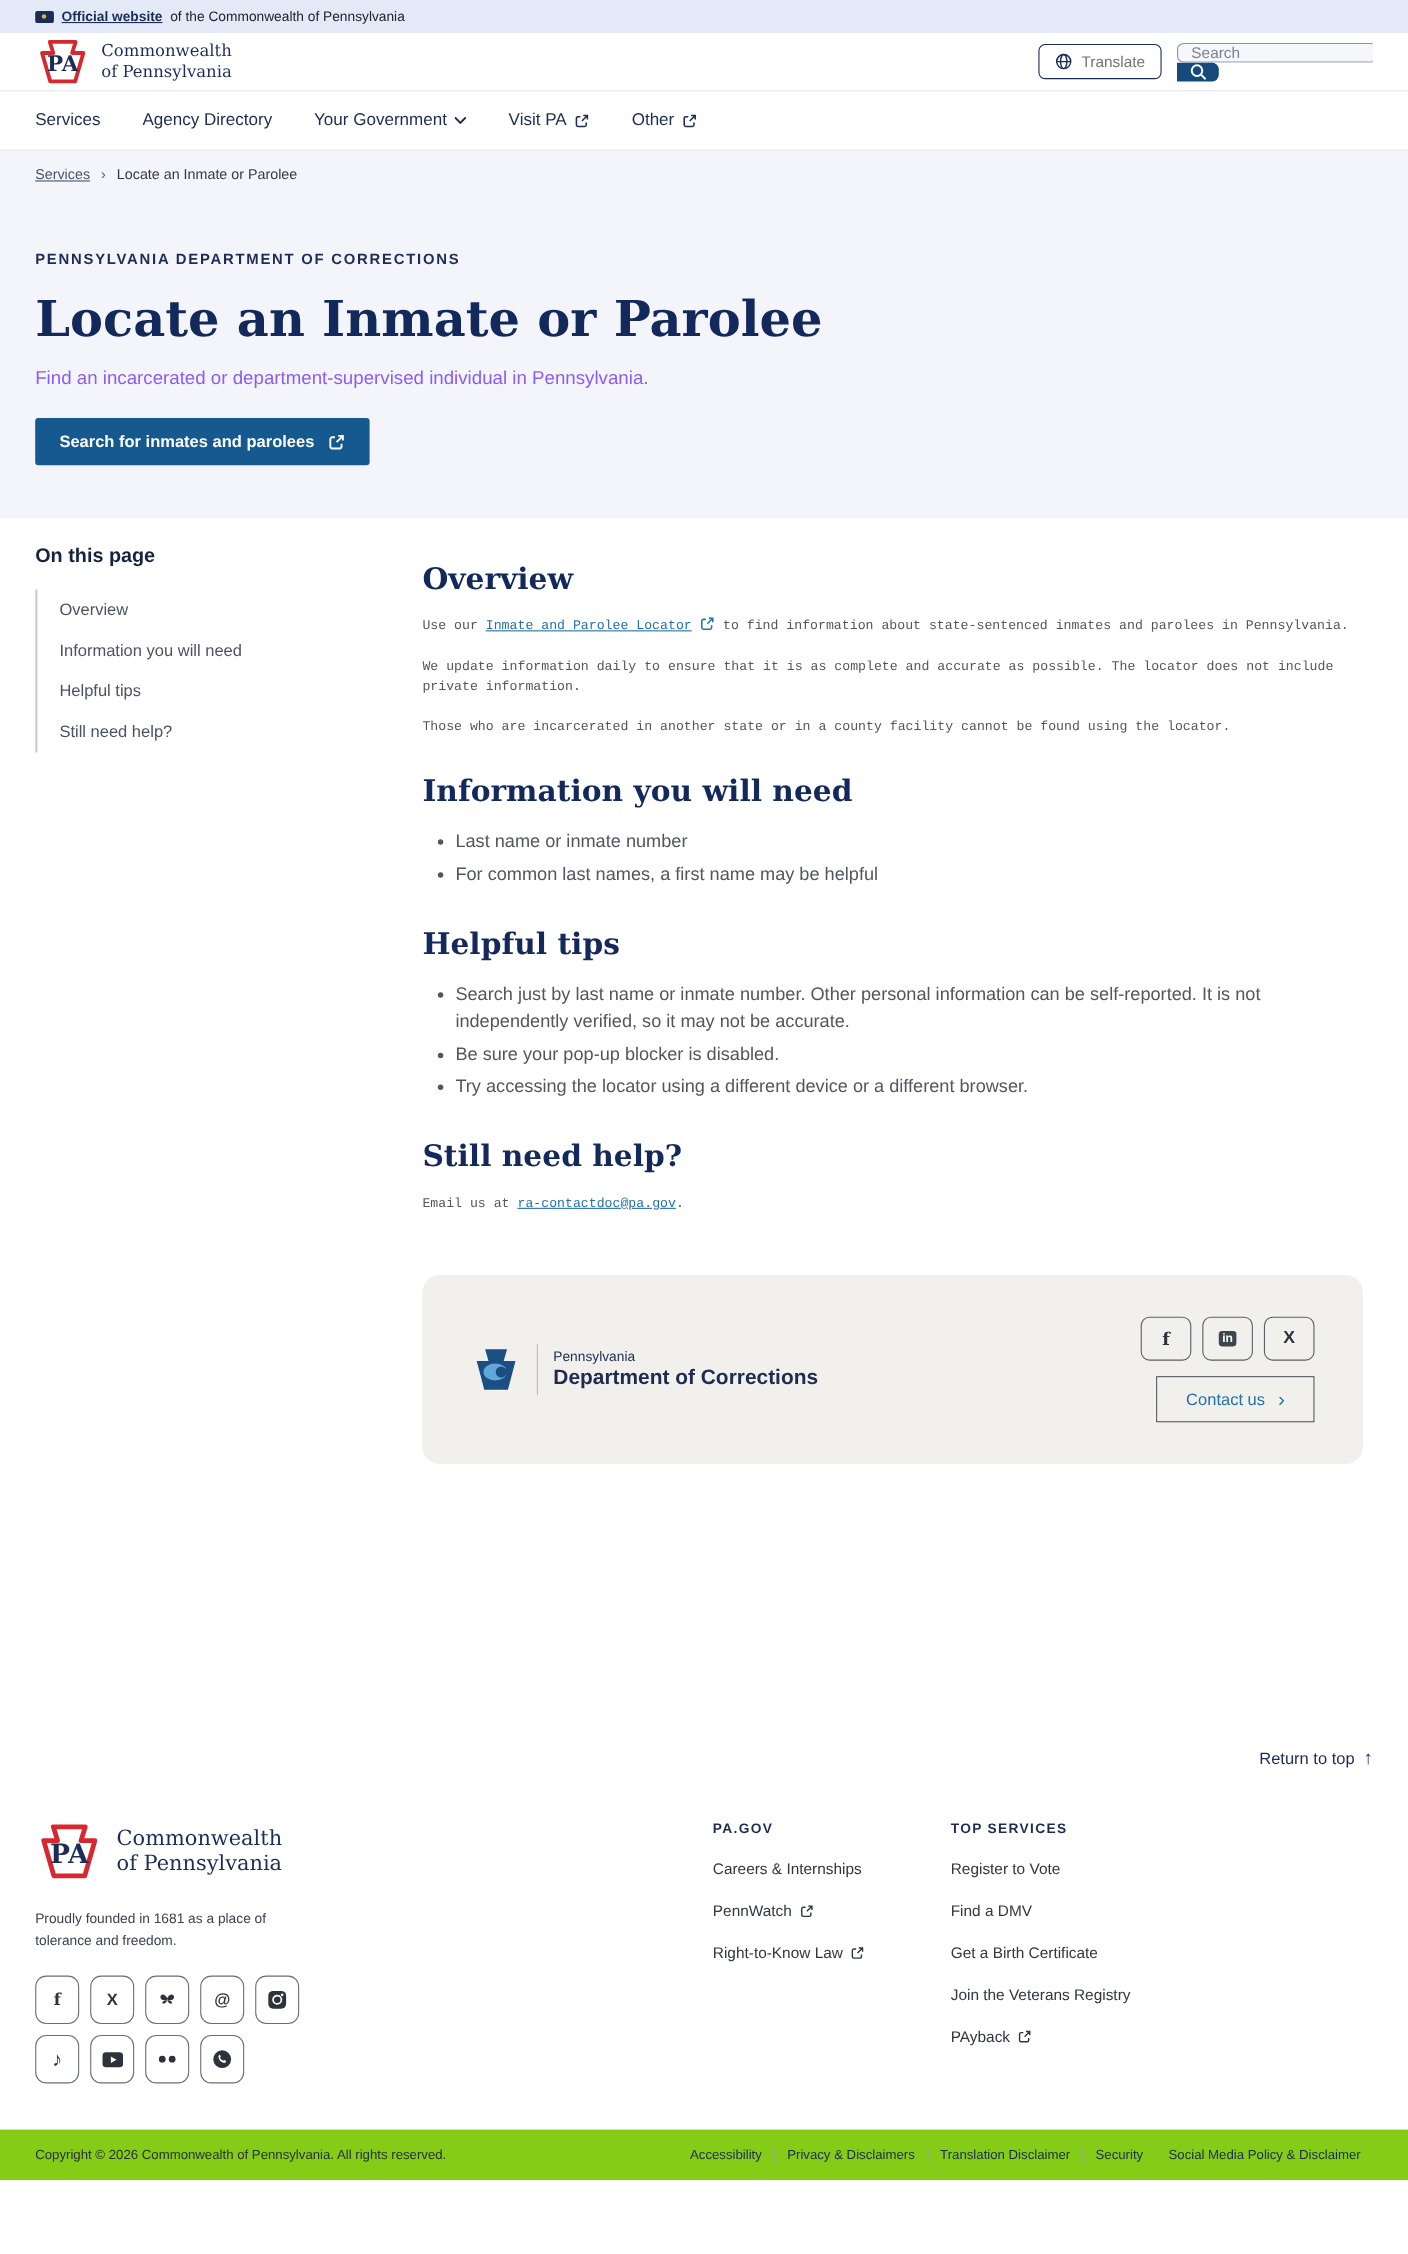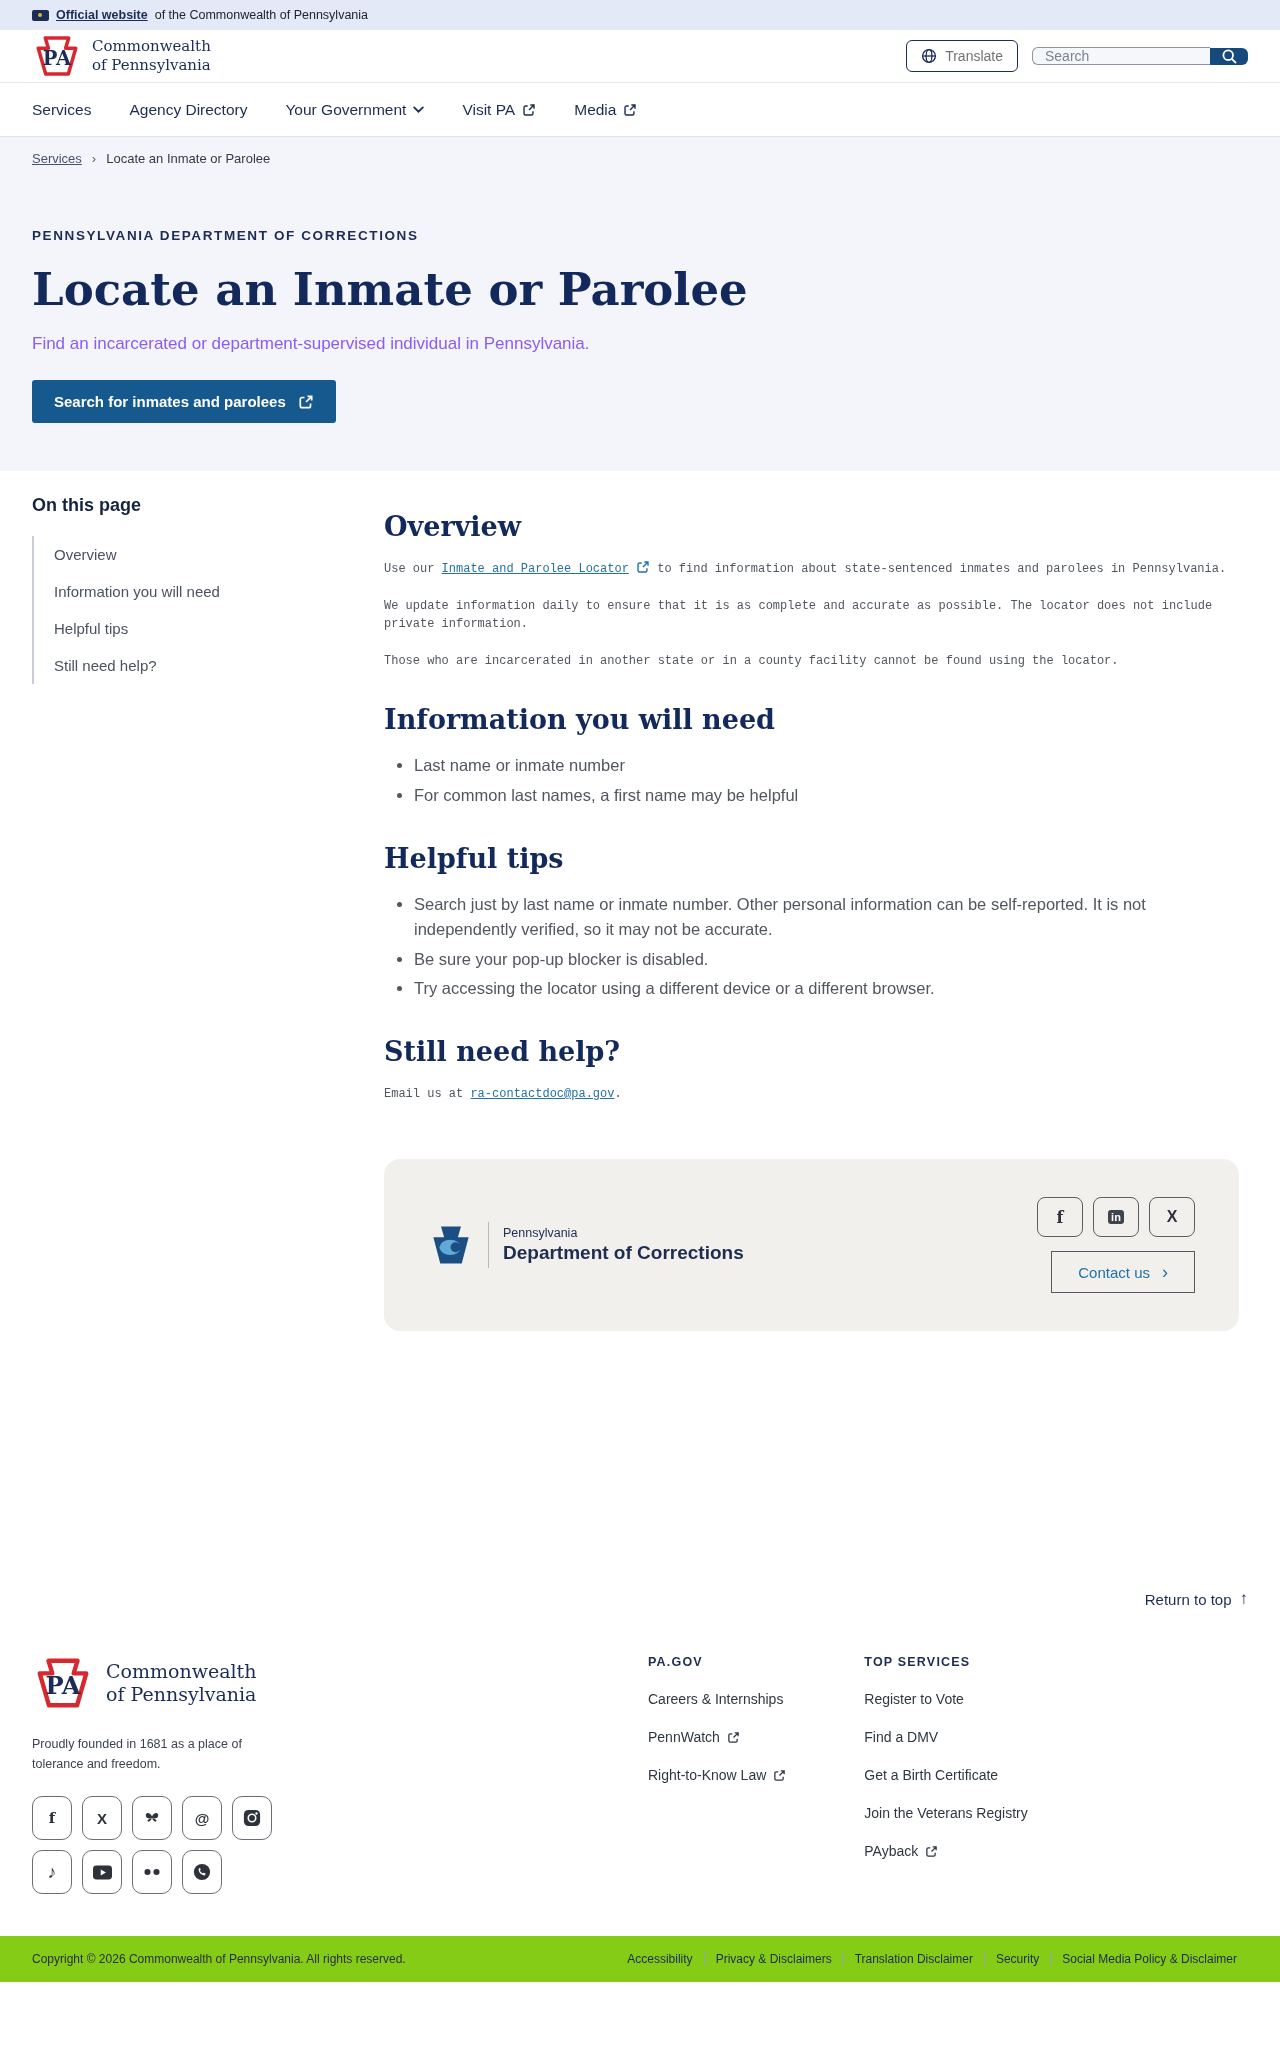--- a/index.html
+++ b/index.html
@@ -14,21 +14,21 @@
   .flag::after { content:""; position:absolute; left:6px; top:3.5px; width:4px; height:4px; background:#d9b44a; border-radius:50%; }
   .banner-link { color:#1b2d57; font-weight:bold; text-decoration:underline; }
 
   
   .site-header { height:52px; display:flex; align-items:center; justify-content:space-between; padding:0 32px; background:#fff; }
   .brand { display:flex; align-items:center; gap:10px; }
   .brand-text { font-family:"DejaVu Serif", serif; color:#1b2d57; font-size:15px; line-height:1.25; }
   .header-actions { display:flex; align-items:center; gap:14px; }
   .translate-btn { display:flex; align-items:center; gap:8px; background:#fff; border:1.5px solid #1b2d57;
                    border-radius:6px; padding:7px 14px; font-size:14px; color:#737373; font-family:inherit; cursor:pointer; }
-  .search-box { display:flex; align-items:center; height:34px; }
+  .search-box { display:flex; align-items:flex-start; height:34px;flex-direction:column; }
   .search-box input { width:178px; border:1px solid #8d94a6; border-right:none; border-radius:6px 0 0 6px;
                       padding:0 12px; font-size:14px; color:#333; background:#f6f7fb; font-family:inherit; }
   .search-box input::placeholder { color:#7c828f; }
   .search-btn { width:38px; border:none; background:#174a7c; border-radius:0 6px 6px 0; color:#fff;
                 display:flex; align-items:center; justify-content:center; cursor:pointer; }
 
   
   .main-nav { display:flex; align-items:center; gap:38px; height:55px; padding:0 32px;
               border-top:1px solid #e4e7ee; border-bottom:1px solid #dfe3ec; background:#fff; }
   .main-nav a { color:#1d2c4f; font-size:15.5px; display:flex; align-items:center; gap:7px; }
@@ -168,21 +168,21 @@
   <a>
     <span>Visit PA</span>
     <span>
       <svg class="ext" width="14" height="14" viewBox="0 0 16 16" fill="none" stroke="#1d2c4f" stroke-width="1.6">
         <path d="M6.5 3.5 H4 A1.7 1.7 0 0 0 2.3 5.2 V12 A1.7 1.7 0 0 0 4 13.7 H10.8 A1.7 1.7 0 0 0 12.5 12 V9.5"></path>
         <path d="M9.5 2.3 H13.7 V6.5 M13.7 2.3 L8 8"></path>
       </svg>
     </span>
   </a>
   <a>
-    <span>Media</span>
+    <span>Other</span>
     <span>
       <svg class="ext" width="14" height="14" viewBox="0 0 16 16" fill="none" stroke="#1d2c4f" stroke-width="1.6">
         <path d="M6.5 3.5 H4 A1.7 1.7 0 0 0 2.3 5.2 V12 A1.7 1.7 0 0 0 4 13.7 H10.8 A1.7 1.7 0 0 0 12.5 12 V9.5"></path>
         <path d="M9.5 2.3 H13.7 V6.5 M13.7 2.3 L8 8"></path>
       </svg>
     </span>
   </a>
 </nav>
 
 <section class="hero">

